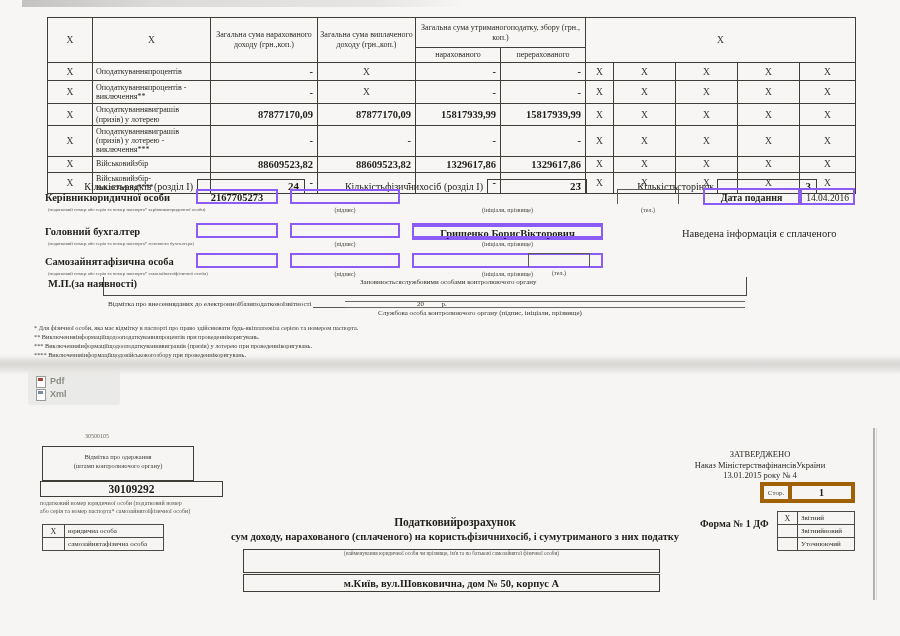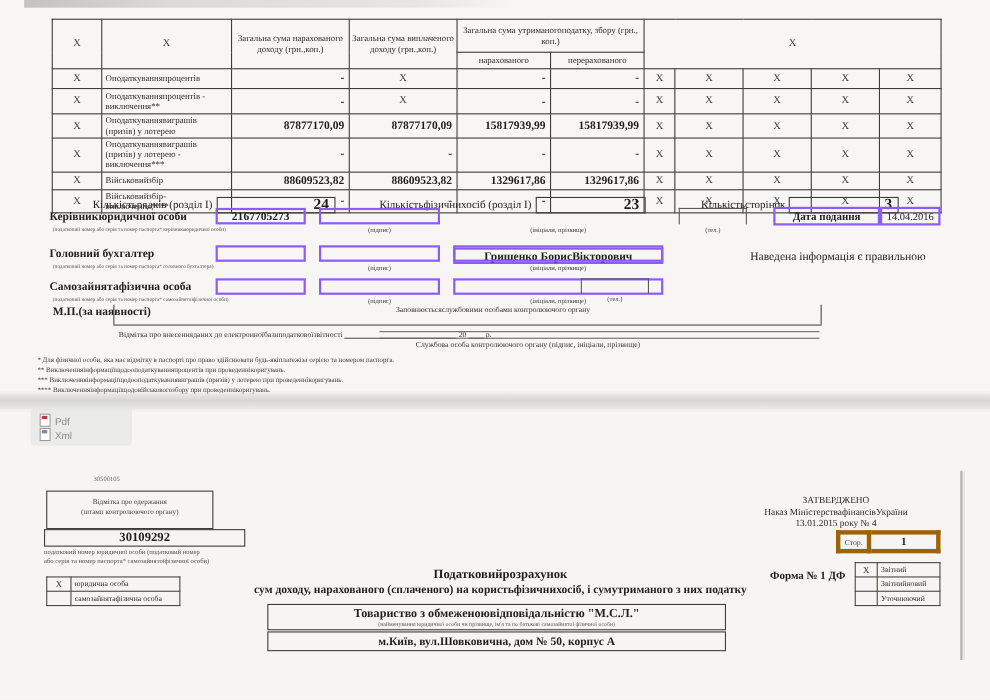--- a/index.html
+++ b/index.html
@@ -22,37 +22,37 @@
   table{border-collapse:collapse;table-layout:fixed;}
   .main-table{position:absolute;left:47px;top:17px;width:808px;background:transparent;}
   .main-table td{border:1px solid #3e3e39;vertical-align:middle;overflow:hidden;}
   .main-table .hc{font-size:8px;line-height:1.2;text-align:center;color:#2a2a26;padding:1px 2px;}
   .main-table .xm{font-size:9.5px;text-align:center;color:#3a3a35;}
   .main-table .lbl{font-size:8px;line-height:1.15;text-align:left;padding:1px 3px;color:#2a2a26;}
   .main-table .val{font-size:10.5px;font-weight:bold;text-align:right;padding:0 4px 0 1px;white-space:nowrap;}
 
   
   .cnt-lbl{font-size:10px;text-align:right;color:#22221f;}
-  .cnt-box{border:1px solid #3e3e39;font-size:14px;font-weight:bold;text-align:right;padding-right:5px;box-sizing:border-box;line-height:13px;}
+  .cnt-box{border:1px solid #3e3e39;font-size:11px;font-weight:bold;text-align:right;padding-right:5px;box-sizing:border-box;line-height:13px;}
 
   
   .sig-lbl{font-size:10.5px;font-weight:bold;white-space:nowrap;}
   .sig-note{font-size:4.8px;color:#55554f;white-space:nowrap;}
   .sig-box{border:2px solid #8b5cf6;box-sizing:border-box;text-align:center;font-weight:bold;}
   .sig-sub{font-size:6px;color:#44443f;text-align:center;}
   .tel-bracket{border:1px solid #5a5a54;border-bottom:none;box-sizing:border-box;}
   .tiny{font-size:7px;color:#33332e;}
   .hline{background:#4a4a44;height:1px;}
   .vline{background:#4a4a44;width:1px;}
   .fill{display:inline-block;border-bottom:1px solid #5a5a54;height:7px;vertical-align:bottom;}
   .fn{font-size:6.3px;color:#3c3c37;line-height:9.5px;white-space:nowrap;}
 
   
   .file-strip{left:28px;top:371px;width:92px;height:34px;background:#e6e5e3;border-radius:3px;opacity:.7;}
-  .file-link{display:flex;align-items:flex-end;gap:4px;font-family:"Liberation Sans","DejaVu Sans",sans-serif;font-size:9px;color:#8a8a86;cursor:pointer;}
+  .file-link{display:flex;align-items:flex-start;gap:4px;font-family:"Liberation Sans","DejaVu Sans",sans-serif;font-size:9px;color:#8a8a86;cursor:pointer;font-weight:bold;}
   .doc-icon{width:10px;height:12px;border:1px solid #9a9a96;background:#fff;position:relative;box-sizing:border-box;}
   .doc-icon::after{content:"";position:absolute;left:1px;top:1px;width:5px;height:3px;}
   .doc-icon.pdf::after{background:#a4443c;}
   .doc-icon.xml::after{background:#7a8aa0;}
 
   
   .small-gray{font-size:6px;color:#66665f;}
   .stamp-box{border:1px solid #3e3e39;box-sizing:border-box;text-align:center;font-size:6.5px;color:#3c3c37;line-height:9px;padding-top:5px;}
   .id-box{border:1px solid #3e3e39;box-sizing:border-box;text-align:center;font-size:11.5px;font-weight:bold;line-height:14px;}
   .mini-note{font-size:6px;color:#55554f;line-height:7.5px;}
@@ -204,21 +204,21 @@
 <div class="abs sig-box" style="left:703px;top:188px;width:97px;height:17px;font-weight:bold;font-size:10px;line-height:16px;">Дата подання</div>
 <div class="abs sig-box" style="left:800px;top:188px;width:55px;height:17px;font-weight:normal;font-size:9.5px;line-height:16px;">14.04.2016</div>
 
 <div class="abs sig-lbl" style="left:45px;top:226px;">Головний бухгалтер</div>
 <div class="abs sig-note" style="left:48px;top:241px;">(податковий номер або серія та номер паспорта* головного бухгалтера)</div>
 <div class="abs sig-box" style="left:196px;top:223px;width:82px;height:15px;"></div>
 <div class="abs sig-box" style="left:290px;top:223px;width:110px;height:15px;"></div>
 <div class="abs sig-sub" style="left:290px;top:241px;width:110px;">(підпис)</div>
 <div class="abs sig-box" style="left:412px;top:223px;width:191px;height:15px;"></div>
 <div class="abs sig-sub" style="left:412px;top:241px;width:191px;">(ініціали, прізвище)</div>
-<div class="abs" style="left:682px;top:228px;font-size:10.5px;">Наведена інформація є правильною</div>
+<div class="abs" style="left:682px;top:228px;font-size:10.5px;">Наведена інформація є сплаченого</div>
 
 <div class="abs sig-lbl" style="left:45px;top:256px;">Самозайнятафізична особа</div>
 <div class="abs sig-note" style="left:48px;top:271px;">(податковий номер або серія та номер паспорта* самозайнятоїфізичної особи)</div>
 <div class="abs sig-box" style="left:196px;top:253px;width:82px;height:15px;"></div>
 <div class="abs sig-box" style="left:290px;top:253px;width:110px;height:15px;"></div>
 <div class="abs sig-sub" style="left:290px;top:271px;width:110px;">(підпис)</div>
 <div class="abs sig-box" style="left:412px;top:253px;width:191px;height:15px;"></div>
 <div class="abs sig-sub" style="left:412px;top:271px;width:191px;">(ініціали, прізвище)</div>
 <div class="abs tel-bracket" style="left:528px;top:253px;width:62px;height:14px;"></div>
 <div class="abs sig-sub" style="left:528px;top:270px;width:62px;">(тел.)</div>
@@ -279,21 +279,20 @@
     <td class="mk"></td>
     <td>самозайнятафізична особа</td>
   </tr>
 </tbody>
   </table>
 
 <div class="abs ttl1" style="left:230px;top:516px;width:450px;">Податковийрозрахунок</div>
 <div class="abs ttl2" style="left:180px;top:531px;width:550px;">сум доходу, нарахованого (сплаченого) на користьфізичнихосіб, і сумутриманого з них податку</div>
 
 <div class="abs company-box" style="left:243px;top:549px;width:417px;height:24px;">
-  <div class="company-name">Товариство з обмеженоювідповідальністю "М.С.Л."</div>
   <div class="company-note">(найменування юридичної особи чи прізвище, ім'я та по батькові самозайнятої фізичної особи)</div>
 </div>
 <div class="abs company-box addr" style="left:243px;top:574px;width:417px;height:18px;">
   <div>м.Київ, вул.Шовковична, дом № 50, корпус А</div>
 </div>
 
 <div class="abs approved" style="left:655px;top:449px;width:210px;">
   <div>ЗАТВЕРДЖЕНО</div>
   <div>Наказ МіністерствафінансівУкраїни</div>
   <div>13.01.2015 року № 4</div>

